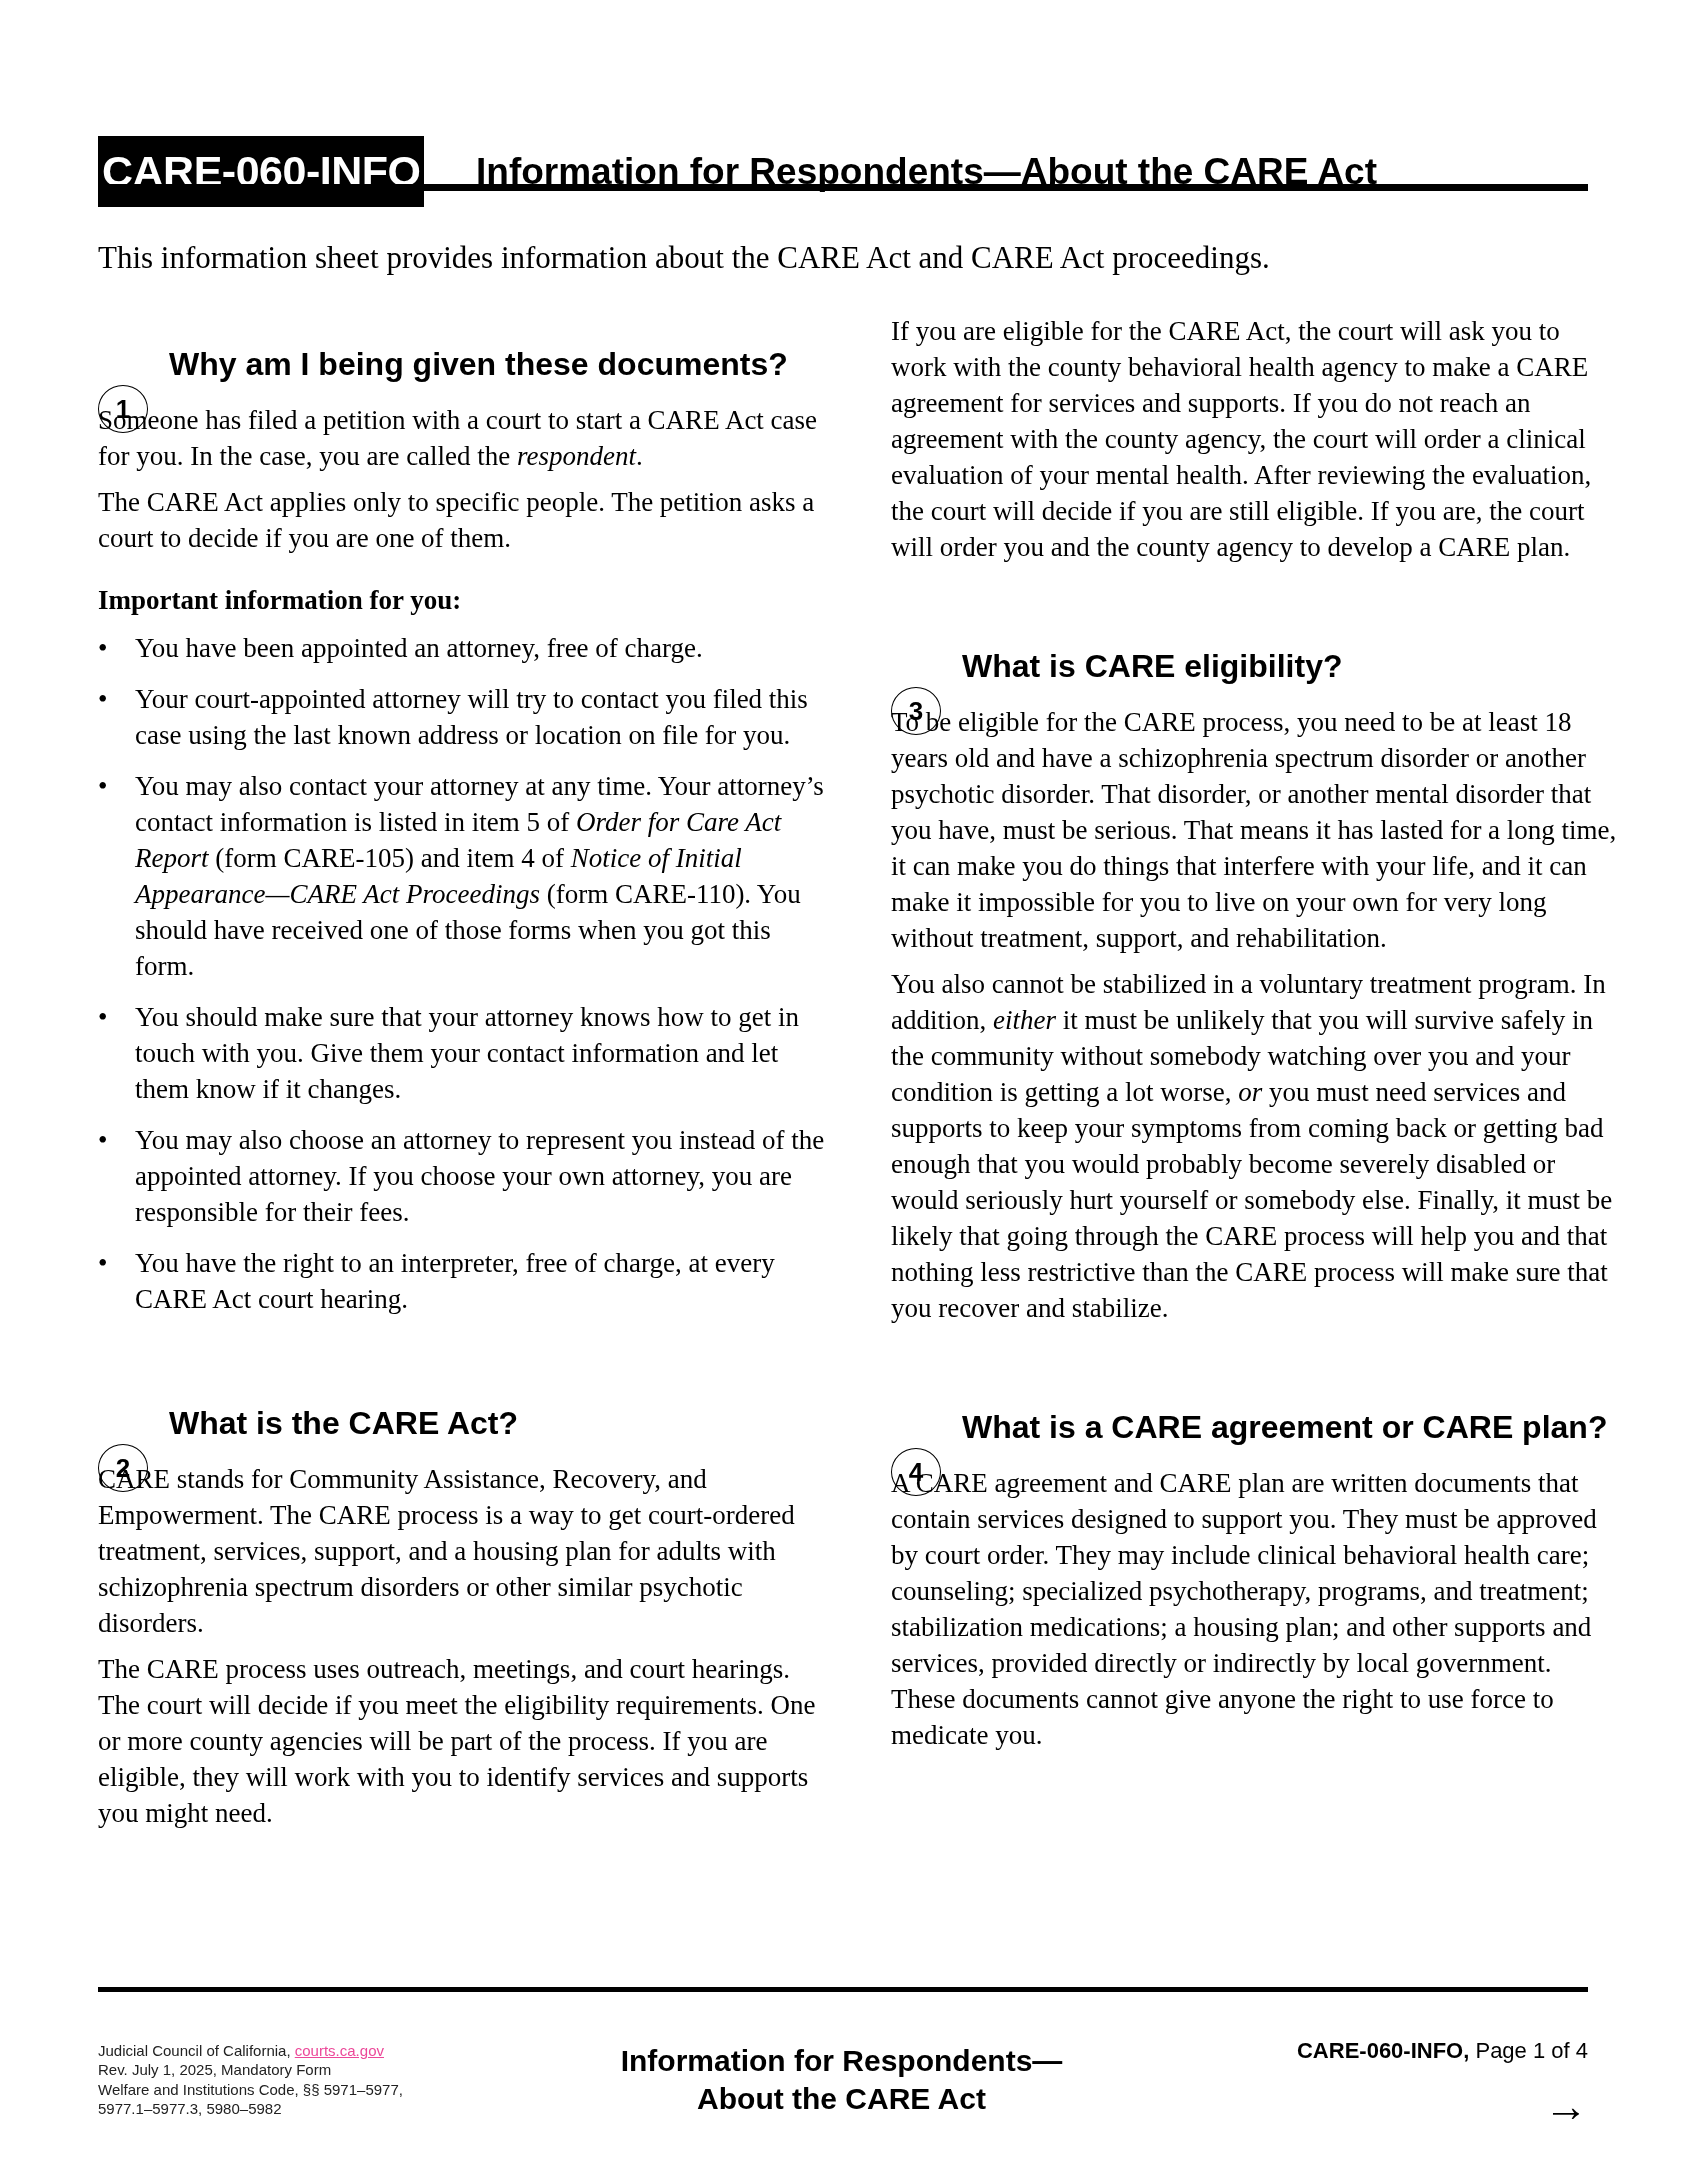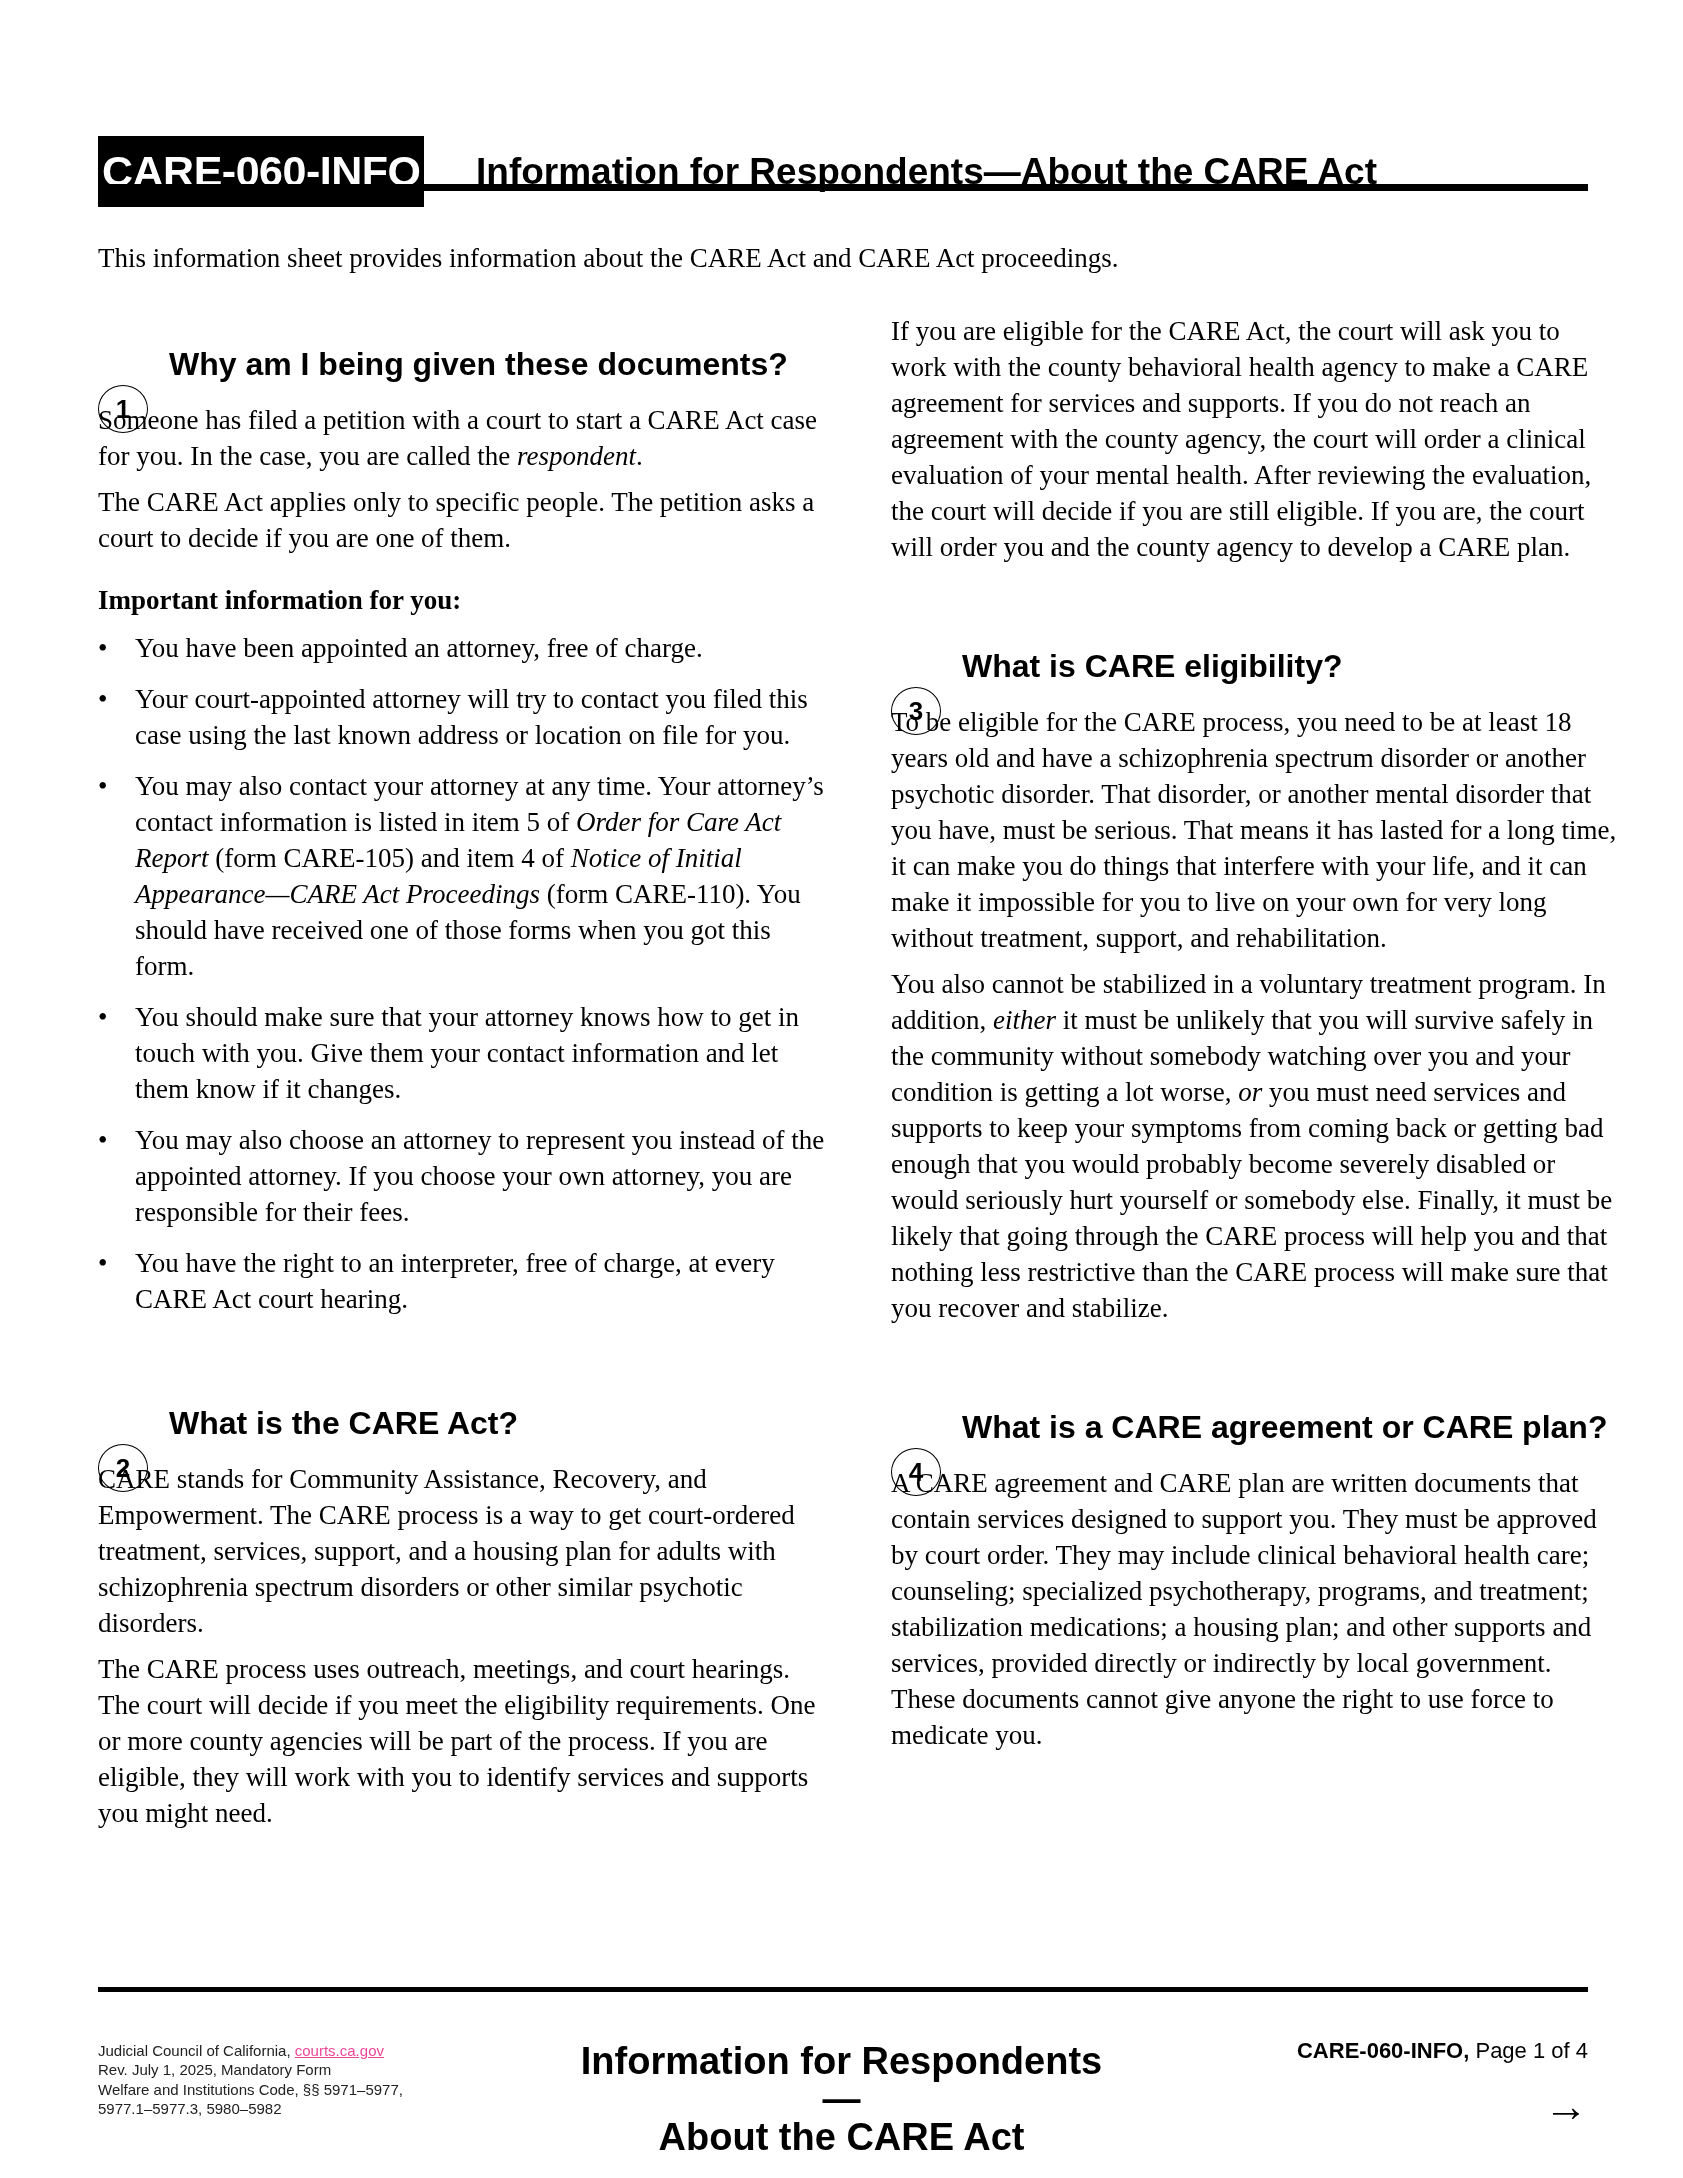--- a/index.html
+++ b/index.html
@@ -6,41 +6,41 @@
   body { width: 1683px; height: 2178px; position: relative; overflow: hidden; color: #000; }
   .serif { font-family: "Liberation Serif", "DejaVu Serif", serif; }
   .sans { font-family: "Liberation Sans", "DejaVu Sans", sans-serif; margin-top: 37px; }
 
   .header { position: absolute; left: 98px; top: 99px; width: 1490px; height: 89px; }
   .form-id { position: absolute; left: 0; top: 0; height: 71px; padding: 0 4px; background: #000; color: #fff;
              font-weight: bold; font-size: 43px; line-height: 71px; letter-spacing: -0.5px; }
   .title { position: absolute; left: 378px; top: 12px; font-weight: bold; font-size: 37px; line-height: 48px; }
   .rule-top { position: absolute; left: 98px; top: 184px; width: 1490px; height: 7px; background: #000; }
 
-  .intro { position: absolute; left: 98px; top: 240px; font-size: 27px; line-height: 36px; }
+  .intro { position: absolute; left: 98px; top: 240px; font-size: 31px; line-height: 36px; }
 
   .col { position: absolute; top: 307px; width: 728px; font-size: 27px; line-height: 36px; }
   .col.left { left: 98px; }
   .col.right { left: 891px; top: 313px; }
 
   .sec-head { position: relative; padding-left: 71px; font-weight: bold; font-size: 32px; line-height: 40px; margin-bottom: 18px; }
   .num { position: absolute; left: 0; top: 4px; width: 48px; height: 46px; border: 1.5px solid #000; border-radius: 50%;
          font-size: 26px; line-height: 46px; text-align: center; font-weight: bold; }
   p { margin: 0 0 10px 0; }
   .strong-label { font-weight: bold; margin: 26px 0 12px 0; }
   ul { list-style: none; margin: 0; padding: 0; }
   li { position: relative; padding-left: 37px; margin-bottom: 15px; }
   li .bullet { position: absolute; left: 0; top: 0; }
   .gap { height: 34px; }
 
   .rule-bottom { position: absolute; left: 98px; top: 1987px; width: 1490px; height: 5px; background: #000; }
   .foot-left { position: absolute; left: 98px; top: 2004px; font-size: 15px; line-height: 19.3px; color: #222; }
   .foot-left a { color: #ec4899; text-decoration: underline; }
   .foot-center { position: absolute; left: 574px; width: 535px; top: 2005px; text-align: center; font-weight: bold;
-                 font-size: 38px; line-height: 38px; }
+                 font-size: 30px; line-height: 38px; }
   .foot-right { position: absolute; right: 95px; top: 2000px; text-align: right; font-size: 22px; line-height: 28px; }
   .foot-right b { font-weight: bold; }
   .next-arrow { position: absolute; right: 95px; top: 2047px; font-size: 44px; line-height: 44px; }
 </style>
 </head>
 <body>
 
 <div class="header">
   <div class="form-id sans">CARE-060-INFO</div>
   <div class="title sans">Information for Respondents—About the CARE Act</div>

